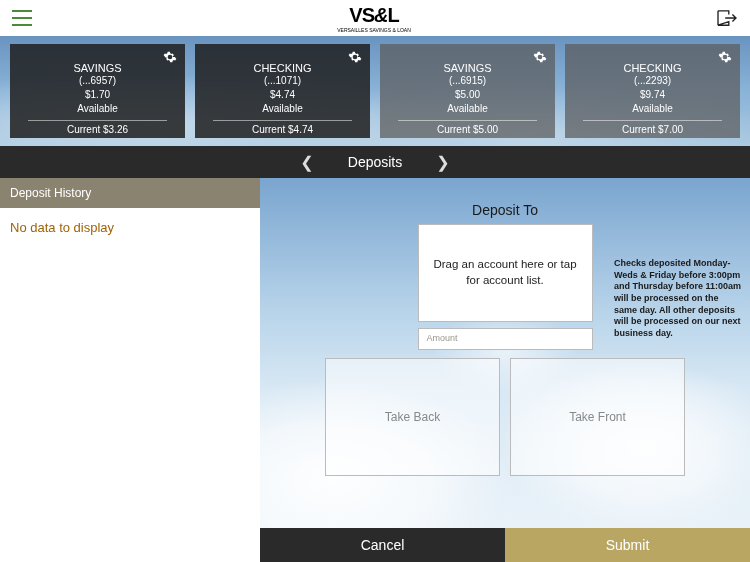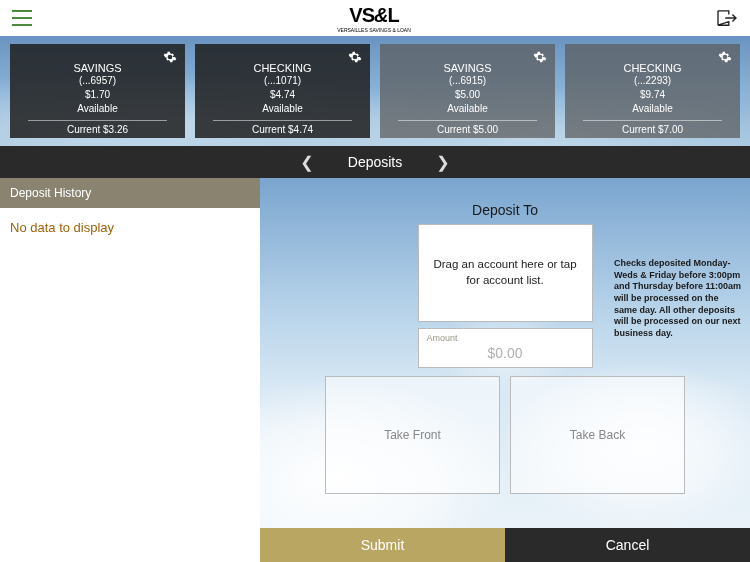--- a/index.html
+++ b/index.html
@@ -127,25 +127,24 @@
     <div class="hist-header">Deposit History</div>
     <div class="hist-body">No data to display</div>
   </div>
   <div class="right">
     <div class="right-inner">
       <div class="deposit-title">Deposit To</div>
       <div class="dropzone">Drag an account here or tap for account list.</div>
       <div class="notice">Checks deposited Monday-Weds &amp; Friday before 3:00pm and Thursday before 11:00am will be processed on the same day. All other deposits will be processed on our next business day.</div>
       <div class="amount-wrap">
         <div class="amount-label">Amount</div>
-        <div class="amount-value">$0.00</div>
       </div>
       <div class="captures">
+        <div class="capture">Take Back</div>
         <div class="capture">Take Front</div>
-        <div class="capture">Take Back</div>
       </div>
       <div class="actions">
+        <div class="btn btn-cancel">Cancel</div>
         <div class="btn btn-submit">Submit</div>
-        <div class="btn btn-cancel">Cancel</div>
       </div>
     </div>
   </div>
 </div>
 
 </body></html>

